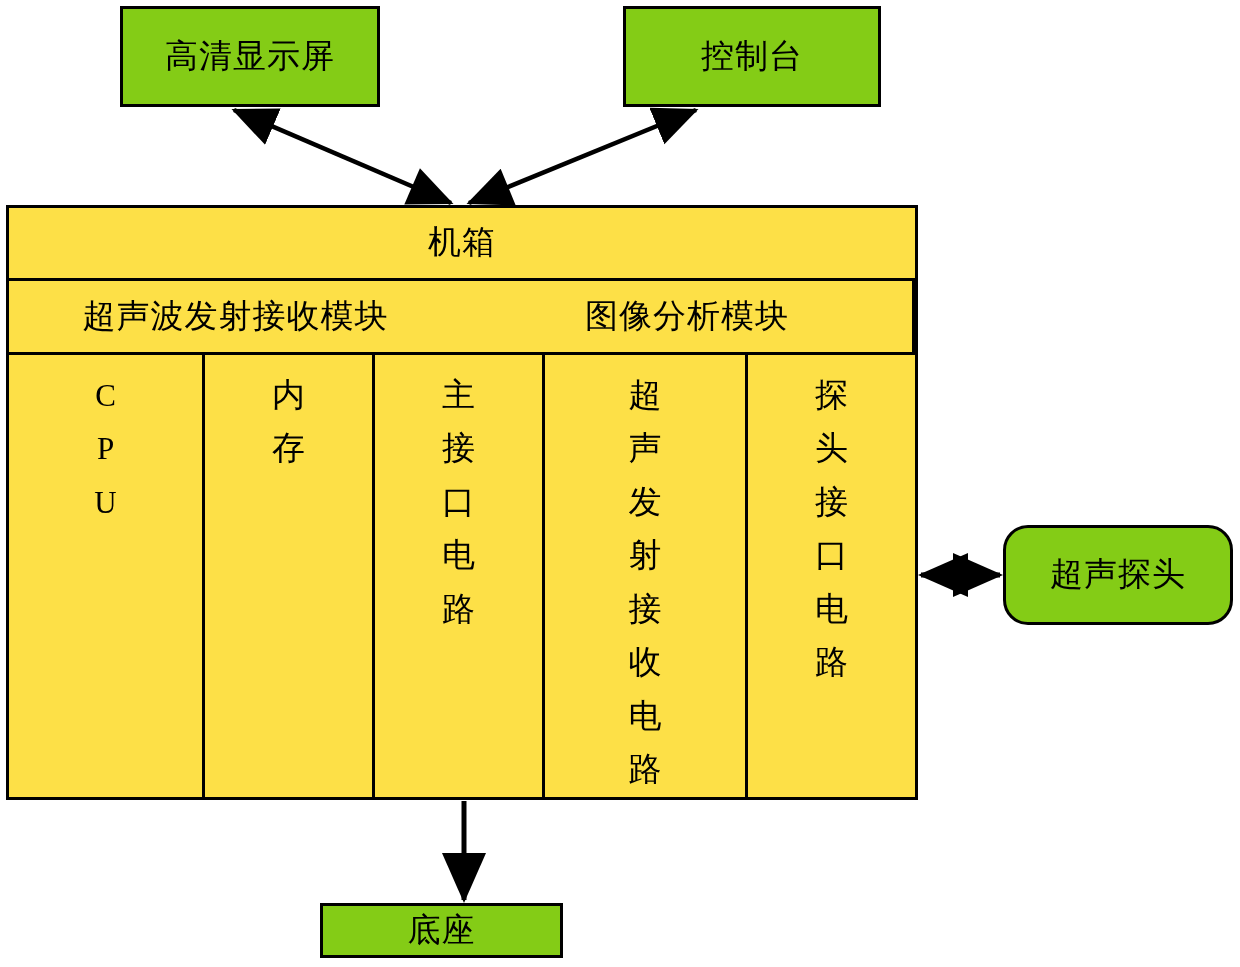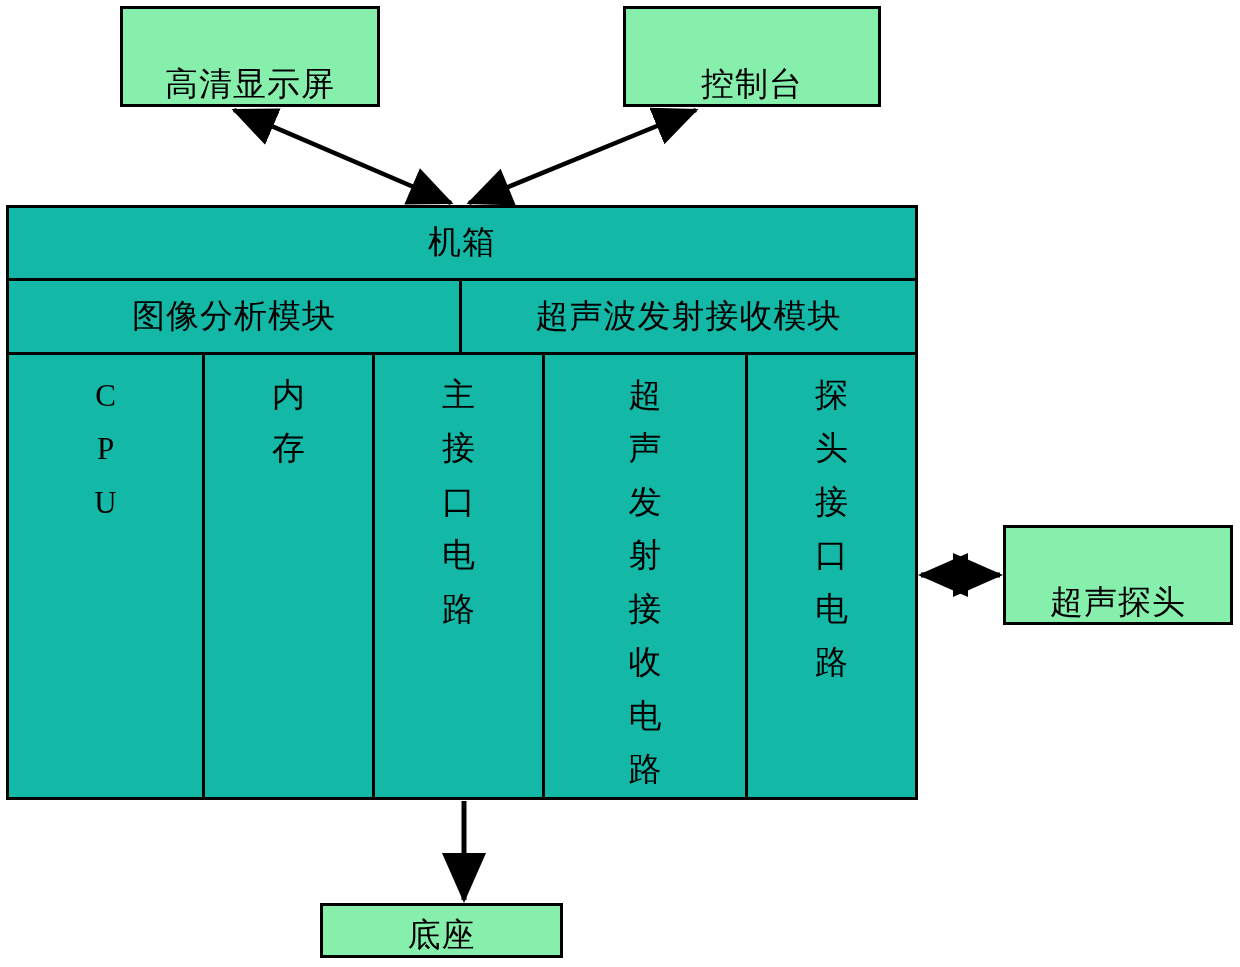--- a/index.html
+++ b/index.html
@@ -23,23 +23,23 @@
     position: absolute;
     left: 0;
     top: 0;
     width: 1240px;
     height: 967px;
   }
   .node-box {
     position: absolute;
     box-sizing: border-box;
     border: 3px solid #000000;
-    background: #86efac;
-    display: flex;
-    align-items: flex-end;
+    background: #84cc16;
+    display: flex;
+    align-items: center;
     justify-content: center;
     text-align: center;
   }
   .node-label {
     font-size: 33px;
     line-height: 1.15;
     letter-spacing: 1px;
     white-space: nowrap;
   }
   
@@ -58,21 +58,21 @@
   }
   
   #chassis {
     position: absolute;
     left: 6px;
     top: 205px;
     width: 912px;
     height: 595px;
     box-sizing: border-box;
     border: 3px solid #000000;
-    background: #14b8a6;
+    background: #fde047;
     display: flex;
     flex-direction: column;
   }
   #chassis-title-row {
     height: 70px;
     flex: 0 0 70px;
     border-bottom: 3px solid #000000;
     display: flex;
     align-items: center;
     justify-content: center;
@@ -137,20 +137,21 @@
   .vertical-label.latin {
     font-size: 31px;
     line-height: 1.72;
   }
   
   #box-probe {
     left: 1003px;
     top: 525px;
     width: 230px;
     height: 100px;
+    border-radius: 25px;
   }
   #box-base {
     left: 320px;
     top: 903px;
     width: 243px;
     height: 55px;
   }
   #box-base .node-label,
   #box-probe .node-label {
     font-size: 33px;
@@ -188,25 +189,25 @@
     <span class="node-label">控制台</span>
   </div>
 
   <div id="chassis">
 
     <div id="chassis-title-row">
       <span class="node-label">机箱</span>
     </div>
 
     <div id="module-row">
+      <div class="module-cell" id="module-ultrasound">
+        <span class="node-label">超声波发射接收模块</span>
+      </div>
       <div class="module-cell" id="module-image">
         <span class="node-label">图像分析模块</span>
-      </div>
-      <div class="module-cell" id="module-ultrasound">
-        <span class="node-label">超声波发射接收模块</span>
       </div>
     </div>
 
     <div id="component-row">
 
       <div class="component-cell comp-0">
         <div class="vertical-label latin">
           <span class="ch">C</span>
           <span class="ch">P</span>
           <span class="ch">U</span>

